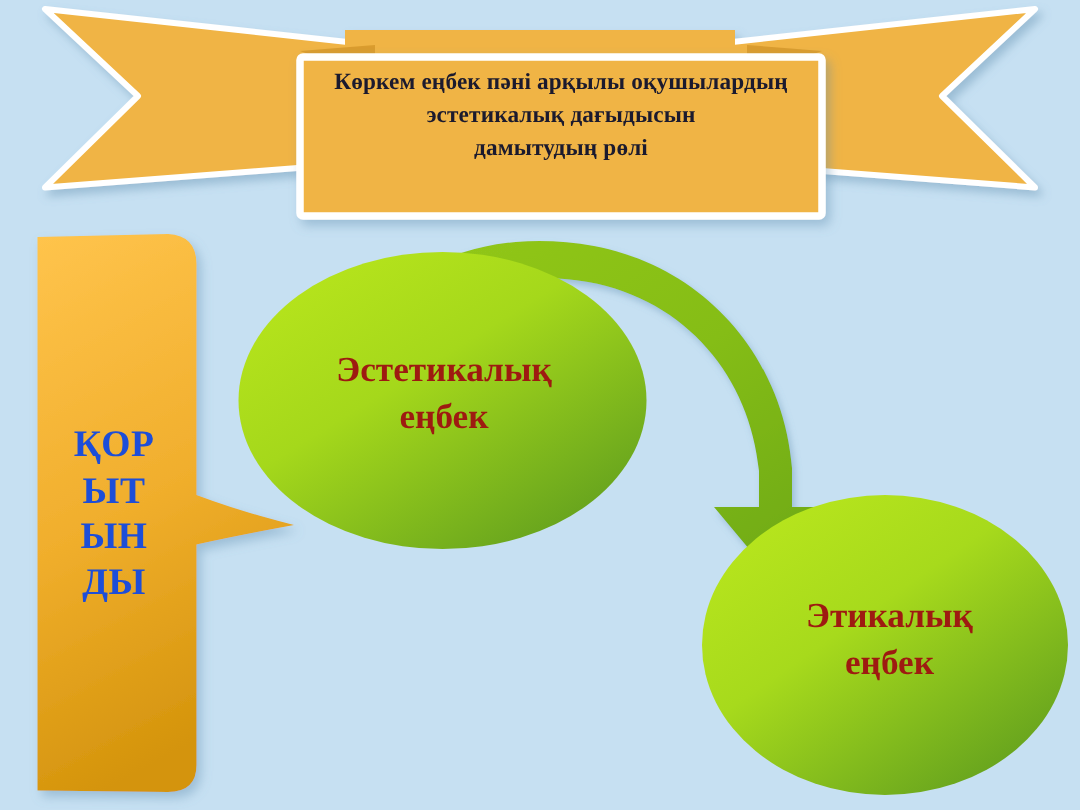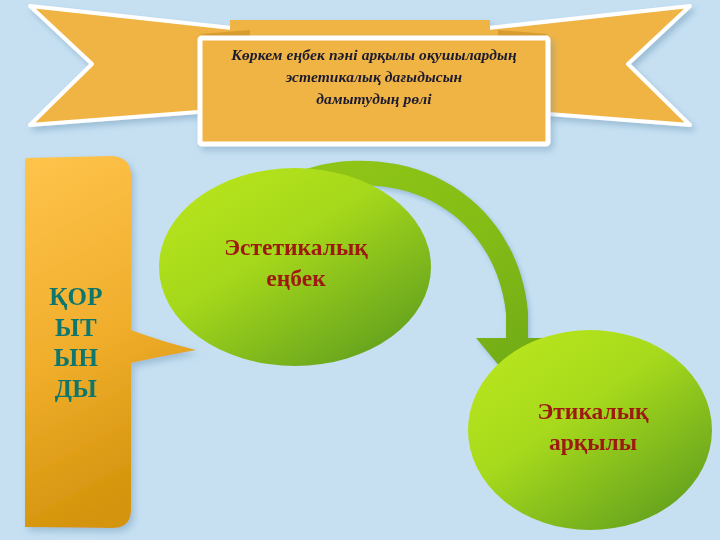--- a/index.html
+++ b/index.html
@@ -30,31 +30,30 @@
     line-height:1.16;
     white-space:pre-line;
     pointer-events:none;
     user-select:none;
   }
   #banner-title{
     left:204px;top:44px;
     width:340px;
     font-size:15.5px;
     font-weight:bold;
-    font-style:italic;
     color:#1b1a2e;
     line-height:1.42;
     letter-spacing:.1px;
   }
   #sidebar-label{
     left:24px;top:282px;
     width:104px;
     font-size:25px;
     font-weight:bold;
-    color:#0f766e;
+    color:#1d4ed8;
     line-height:1.22;
     letter-spacing:.3px;
   }
   #ellipse-one-label{
     left:180px;top:232px;
     width:232px;
     font-size:23.5px;
     font-weight:bold;
     color:#9e1a11;
     line-height:1.3;
@@ -164,15 +163,15 @@
 
   <p class="txt" id="sidebar-label">ҚОР
 ЫТ
 ЫН
 ДЫ</p>
 
   <p class="txt" id="ellipse-one-label">Эстетикалық
 еңбек</p>
 
   <p class="txt" id="ellipse-two-label">Этикалық
-арқылы</p>
+еңбек</p>
 
 </div>
 
 </body></html>

